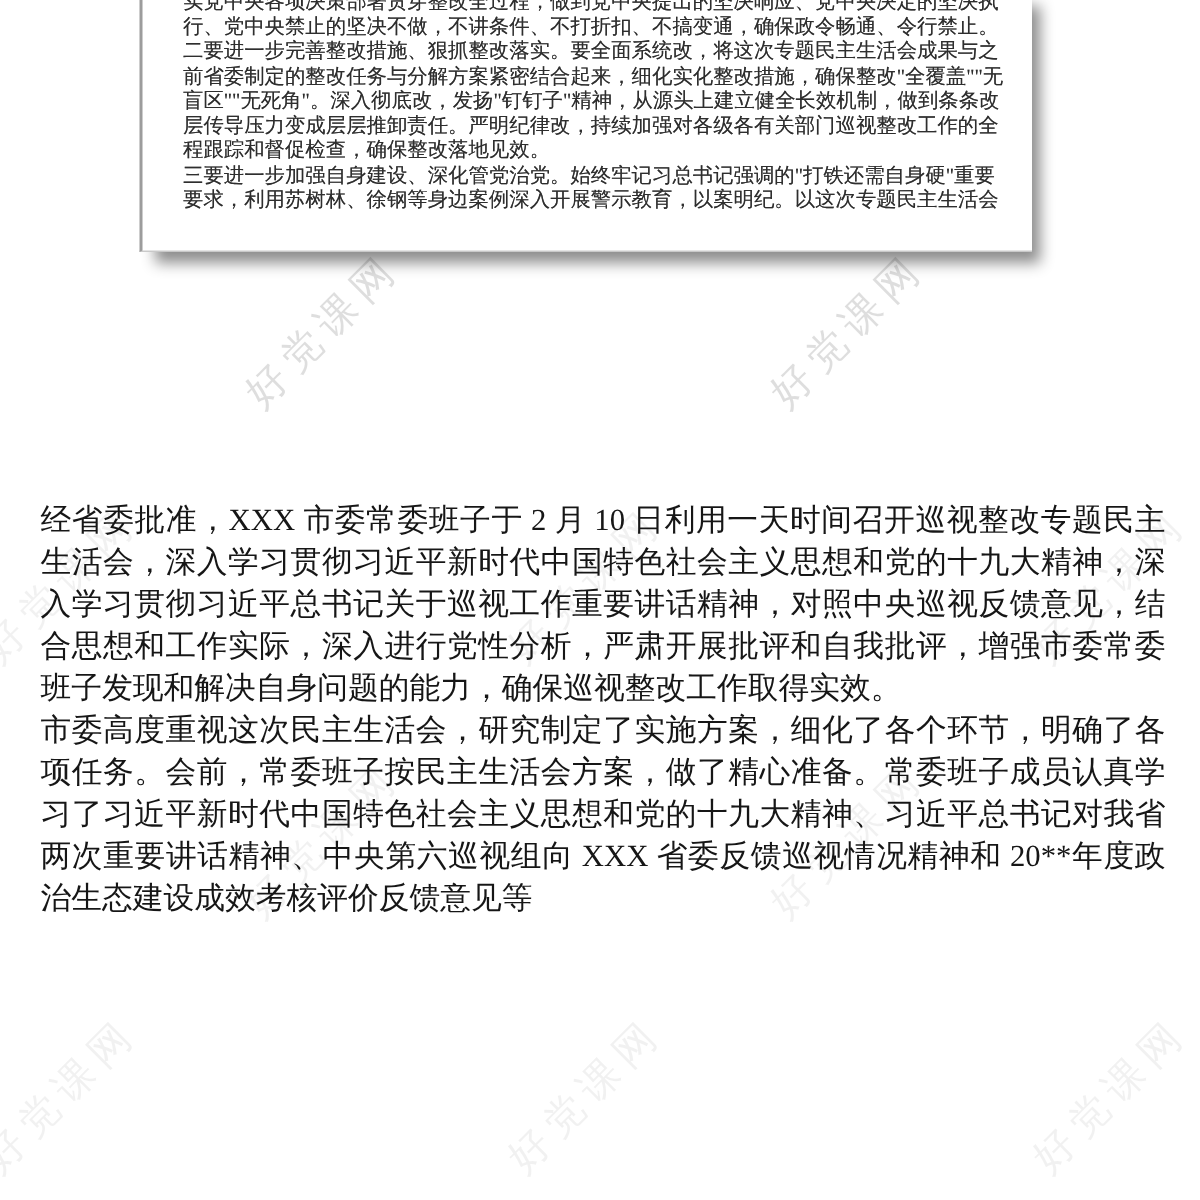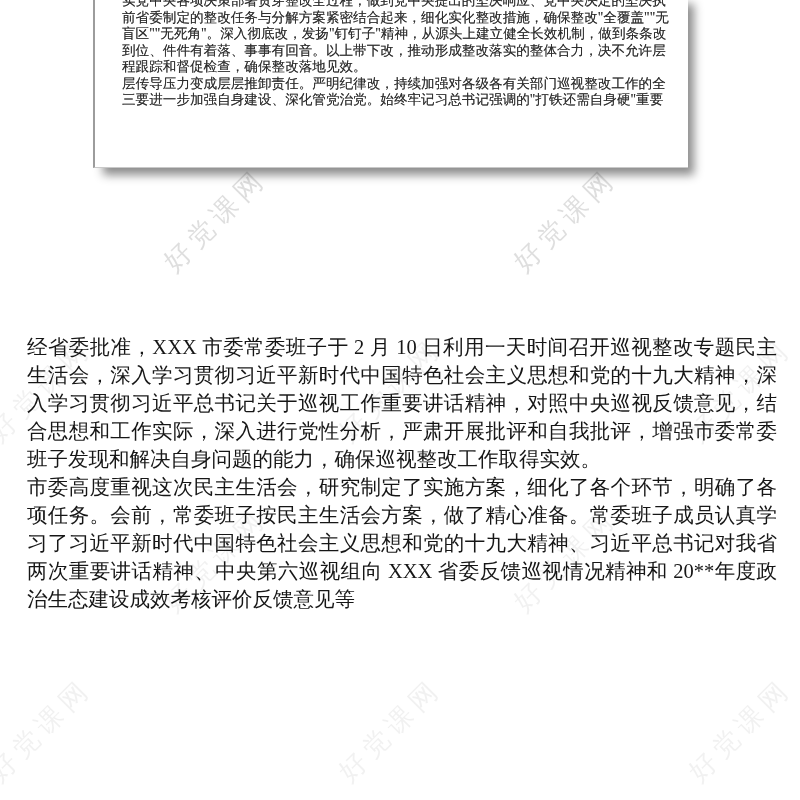--- a/index.html
+++ b/index.html
@@ -89,25 +89,27 @@
   <span class="wm wm-faint" style="left:215px; top:560px;">好党课网</span>
   <span class="wm wm-faint" style="left:565px; top:560px;">好党课网</span>
   <span class="wm wm-faint" style="left:40px;  top:730px;">好党课网</span>
   <span class="wm wm-faint" style="left:390px; top:730px;">好党课网</span>
   <span class="wm wm-faint" style="left:740px; top:730px;">好党课网</span>
 </div>
 
 <div class="scan-page">
   <div class="scan-text">
     <div class="scan-line">实党中央各项决策部署贯穿整改全过程，做到党中央提出的坚决响应、党中央决定的坚决执</div>
+    <div class="scan-line">行、党中央禁止的坚决不做，不讲条件、不打折扣、不搞变通，确保政令畅通、令行禁止。</div>
+    <div class="scan-line">二要进一步完善整改措施、狠抓整改落实。要全面系统改，将这次专题民主生活会成果与之</div>
     <div class="scan-line">前省委制定的整改任务与分解方案紧密结合起来，细化实化整改措施，确保整改"全覆盖""无</div>
     <div class="scan-line">盲区""无死角"。深入彻底改，发扬"钉钉子"精神，从源头上建立健全长效机制，做到条条改</div>
-    <div class="scan-line">到位、件件有着落、事事有回音。以上带下改，推动形成整改落实的整体合力，决不允许层</div>
+    <div class="scan-line">层传导压力变成层层推卸责任。严明纪律改，持续加强对各级各有关部门巡视整改工作的全</div>
     <div class="scan-line">程跟踪和督促检查，确保整改落地见效。</div>
-    <div class="scan-line">层传导压力变成层层推卸责任。严明纪律改，持续加强对各级各有关部门巡视整改工作的全</div>
     <div class="scan-line">三要进一步加强自身建设、深化管党治党。始终牢记习总书记强调的"打铁还需自身硬"重要</div>
+    <div class="scan-line">要求，利用苏树林、徐钢等身边案例深入开展警示教育，以案明纪。以这次专题民主生活会</div>
   </div>
 </div>
 
 <div class="body-text">
   <p>经省委批准，XXX 市委常委班子于 2 月 10 日利用一天时间召开巡视整改专题民主生活会，深入学习贯彻习近平新时代中国特色社会主义思想和党的十九大精神，深入学习贯彻习近平总书记关于巡视工作重要讲话精神，对照中央巡视反馈意见，结合思想和工作实际，深入进行党性分析，严肃开展批评和自我批评，增强市委常委班子发现和解决自身问题的能力，确保巡视整改工作取得实效。</p>
   <p>市委高度重视这次民主生活会，研究制定了实施方案，细化了各个环节，明确了各项任务。会前，常委班子按民主生活会方案，做了精心准备。常委班子成员认真学习了习近平新时代中国特色社会主义思想和党的十九大精神、习近平总书记对我省两次重要讲话精神、中央第六巡视组向 XXX 省委反馈巡视情况精神和 20**年度政治生态建设成效考核评价反馈意见等</p>
 </div>
 
 </body></html>

